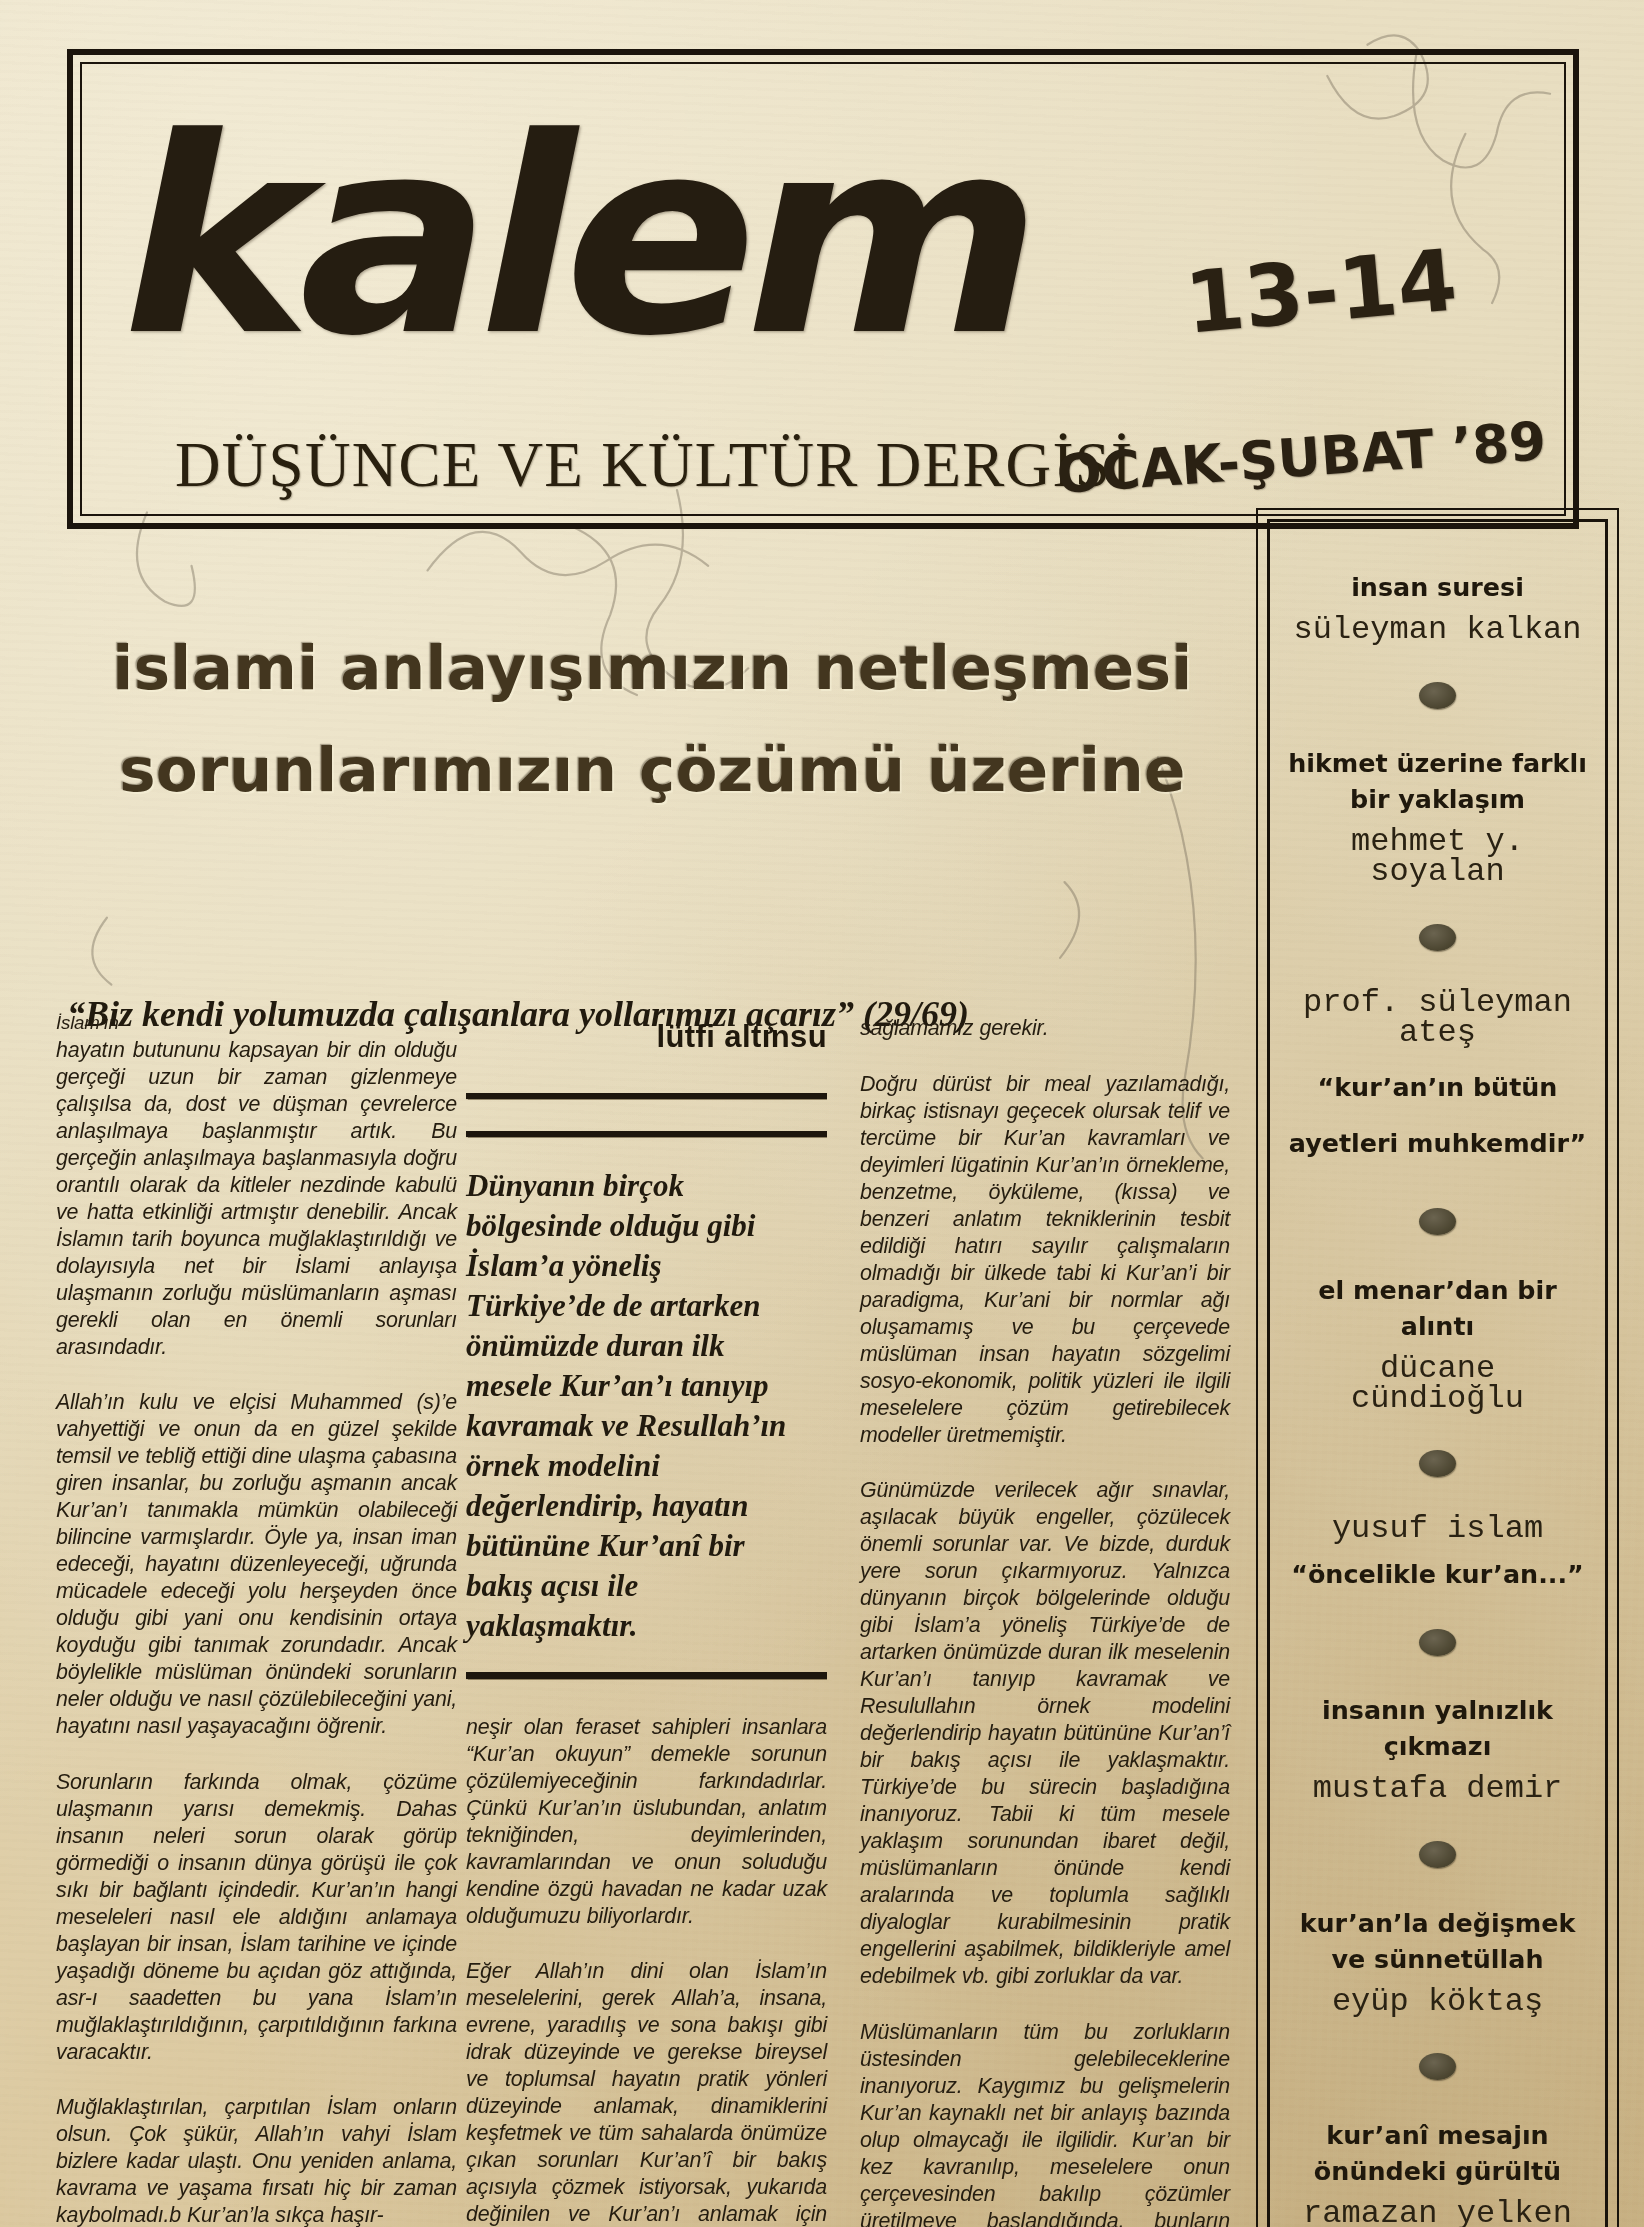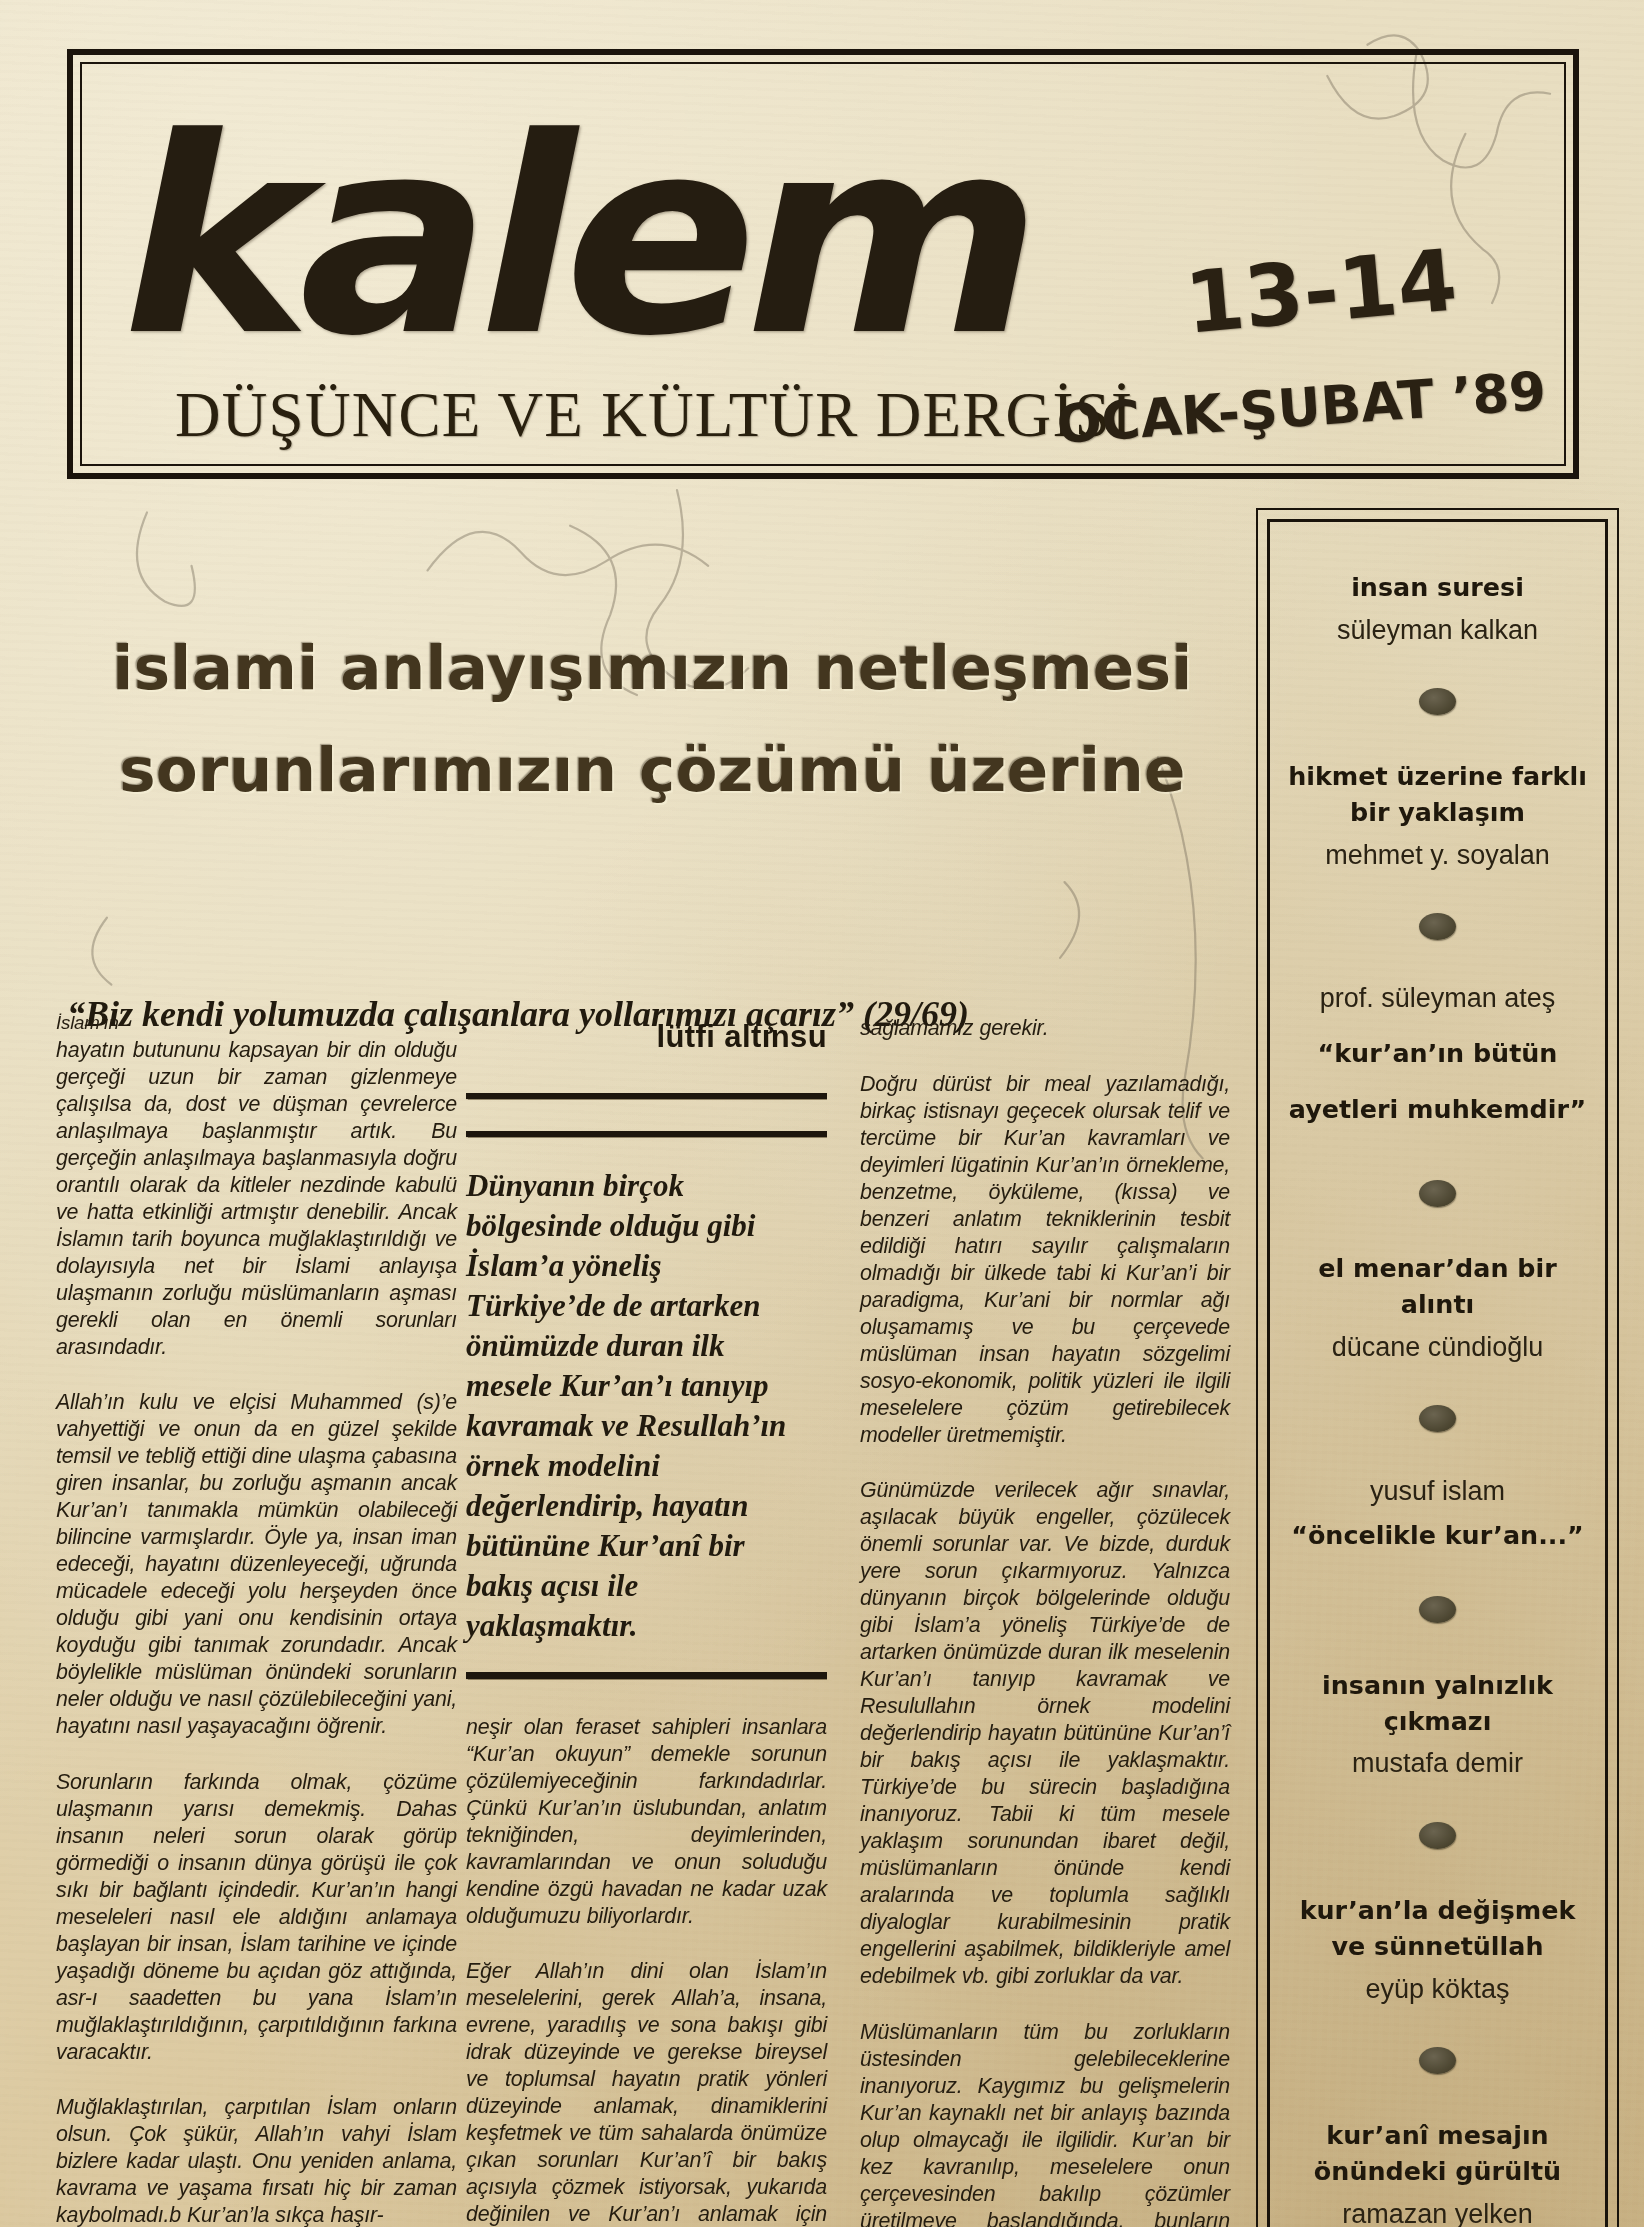--- a/index.html
+++ b/index.html
@@ -20,21 +20,21 @@
   .grain{
     position:absolute;inset:0;pointer-events:none;opacity:.5;
     background:
       repeating-linear-gradient(2deg, rgba(90,70,40,0.025) 0 3.1px, rgba(0,0,0,0) 3.1px 8.5px),
       repeating-linear-gradient(92deg, rgba(255,250,230,0.03) 0 4.9px, rgba(0,0,0,0) 4.9px 10.2px);
   }
   .scribbles{position:absolute;inset:0;pointer-events:none;}
 
   
   .masthead{
-    position:absolute;left:67px;top:49px;width:1512px;height:430px;
+    position:absolute;left:67px;top:49px;width:1512px;height:480px;
     border:6.2px solid #1b140c;box-sizing:border-box;
   }
   .masthead-inner{position:absolute;inset:7.1px;border:2.7px solid #1b140c;}
   .logo{
     position:absolute;left:49px;top:-18px;
     font-family:"DejaVu Sans",sans-serif;font-weight:bold;font-style:italic;
     font-size:285px;line-height:401px;letter-spacing:-12.5px;color:#251d11;
     text-shadow:1.3px 1.3px 2.7px rgba(40,30,15,.35);
     transform:scaleY(.95);
   }
@@ -105,21 +105,21 @@
     display:flex;flex-direction:column;justify-content:space-between;align-items:center;
     padding:47px 15px 53px 15px;
   }
   .toc-item{text-align:center;width:100%;}
   .toc-title{
     font-family:"DejaVu Sans",sans-serif;font-weight:bold;
     font-size:25.4px;line-height:36px;color:#1f180c;
   }
   .toc-title.airy{line-height:56px;}
   .toc-author{
-    font-family:Liberation Sans, sans-serif;font-size:27px;line-height:30px;
+    font-family:Liberation Mono, monospace;font-size:32px;line-height:30px;
     color:#2a2213;margin-top:9.8px;
   }
   .toc-author.first{margin-top:0;margin-bottom:11.6px;}
   .dot{
     width:37px;height:27px;border-radius:50%;
     background:radial-gradient(ellipse at 40% 35%, #6b6450, #4a442f 70%);
     box-shadow:0.4px 0.9px 1.3px rgba(40,32,14,.5);
     flex:0 0 auto;
   }
 </style>

